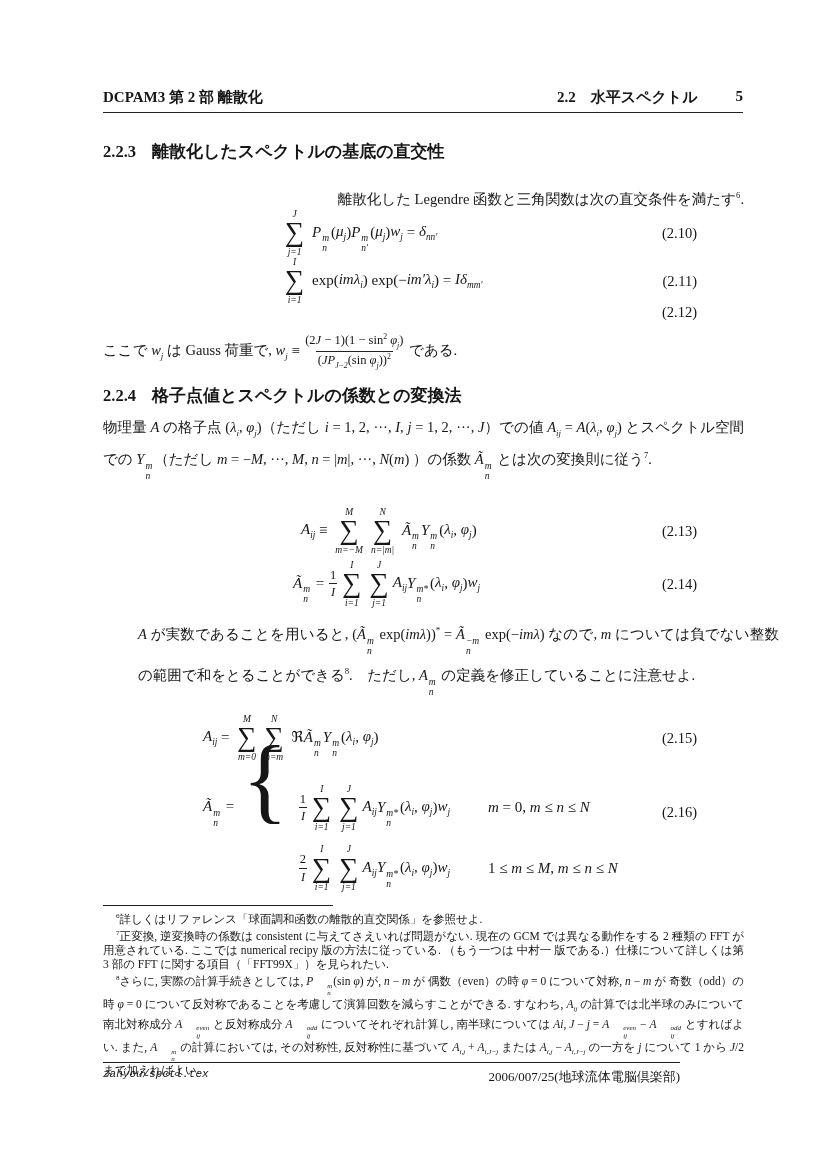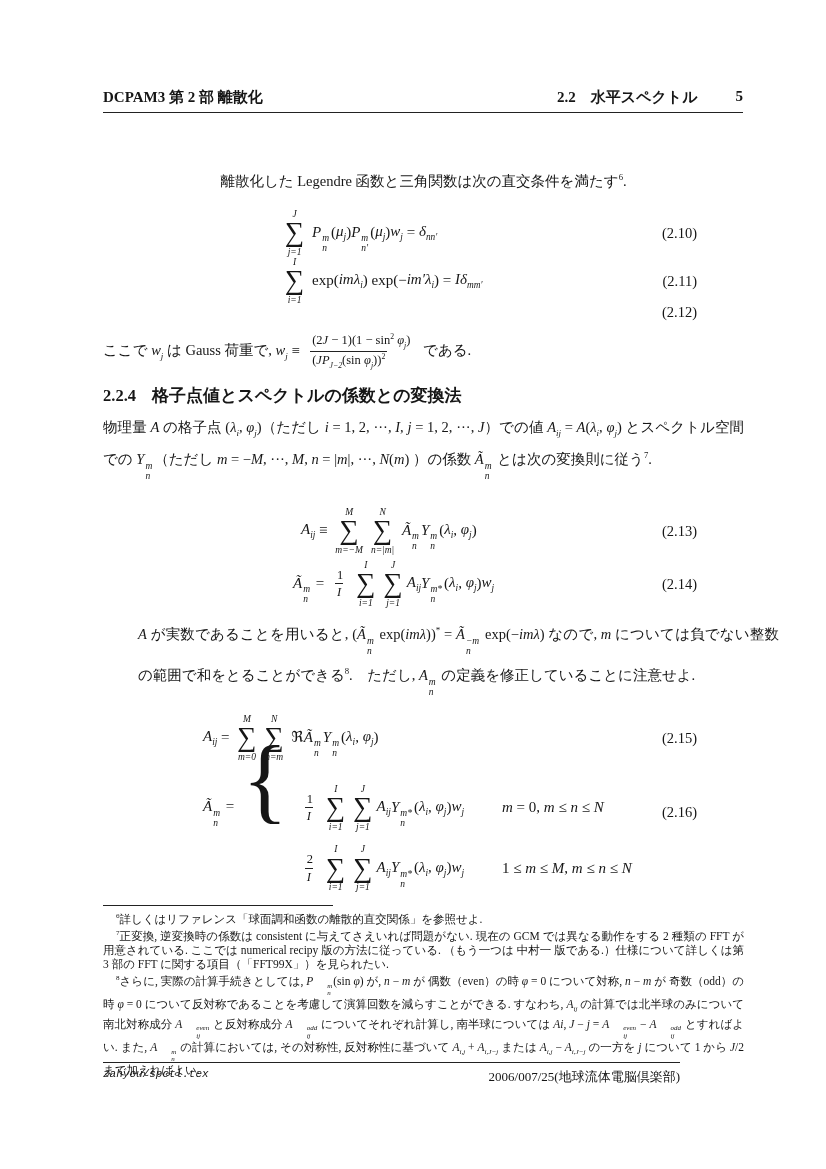--- a/index.html
+++ b/index.html
@@ -28,22 +28,22 @@
   .eq{position:absolute;left:103px;width:594px;display:flex;align-items:center;font-size:15px;}
   .eq .body{display:inline-block;white-space:nowrap;}
   .eq .lbl{margin-left:auto;font-size:14.5px;}
   i{font-family:"Liberation Serif","DejaVu Serif",serif;}
   .rm{font-style:normal;}
 
   .sum{display:inline-flex;flex-direction:column;align-items:center;line-height:1;margin:0 4px;vertical-align:middle;}
   .sum .lim{font-size:9.5px;font-style:italic;line-height:1.1;}
   .sum .sig{font-size:27px;line-height:0.95;margin:1px 0;font-style:normal;}
 
-  .frac{display:inline-flex;flex-direction:column;align-items:flex-start;text-align:center;
-        font-size:12.5px;line-height:1.35;margin:0 7px;vertical-align:middle;}
+  .frac{display:inline-flex;flex-direction:column;align-items:center;text-align:center;
+        font-size:12.5px;line-height:1.35;margin:0 0;vertical-align:middle;}
   .frac .den{border-top:1px solid #222;padding:0 2px;}
   .frac .num{padding:0 2px;}
 
   .vss{display:inline-flex;flex-direction:column;align-items:flex-start;font-size:9.5px;font-style:italic;
        line-height:1.05;vertical-align:-5px;margin:0 2px 0 1px;}
 
   .re{font-family:"DejaVu Sans","DejaVu Serif",serif;font-style:normal;}
 
   
   .pw{display:inline-flex;align-items:center;}
@@ -65,22 +65,26 @@
 <div class="page">
 
   <div class="header">
     <span>DCPAM3 第 2 部 離散化</span>
     <span class="hdr-right">
       <span>2.2　水平スペクトル</span>
       <span>5</span>
     </span>
   </div>
 
-
-  <div class="para" style="top:166px;text-align:center;">離散化した Legendre 函数と三角関数は次の直交条件を満たす<sup class="fnm">6</sup>.</div>
+  <div class="sec-h" style="top:140px;">
+    <span class="num">2.2.3</span>
+    <span class="ttl">離散化したスペクトルの基底の直交性</span>
+  </div>
+
+  <div class="para" style="top:184px;text-align:right;">離散化した Legendre 函数と三角関数は次の直交条件を満たす<sup class="fnm">6</sup>.</div>
 
   <div class="eq" style="top:206px;height:54px;">
     <span class="body" style="margin-left:178px;"><span class="sum">
           <span class="lim">J</span>
           <span class="sig">∑</span>
           <span class="lim">j=1</span>
         </span> <i>P</i><span class="vss">
           <span>m</span>
           <span>n</span>
         </span>(<i>μ<sub>j</sub></i>)<i>P</i><span class="vss">

